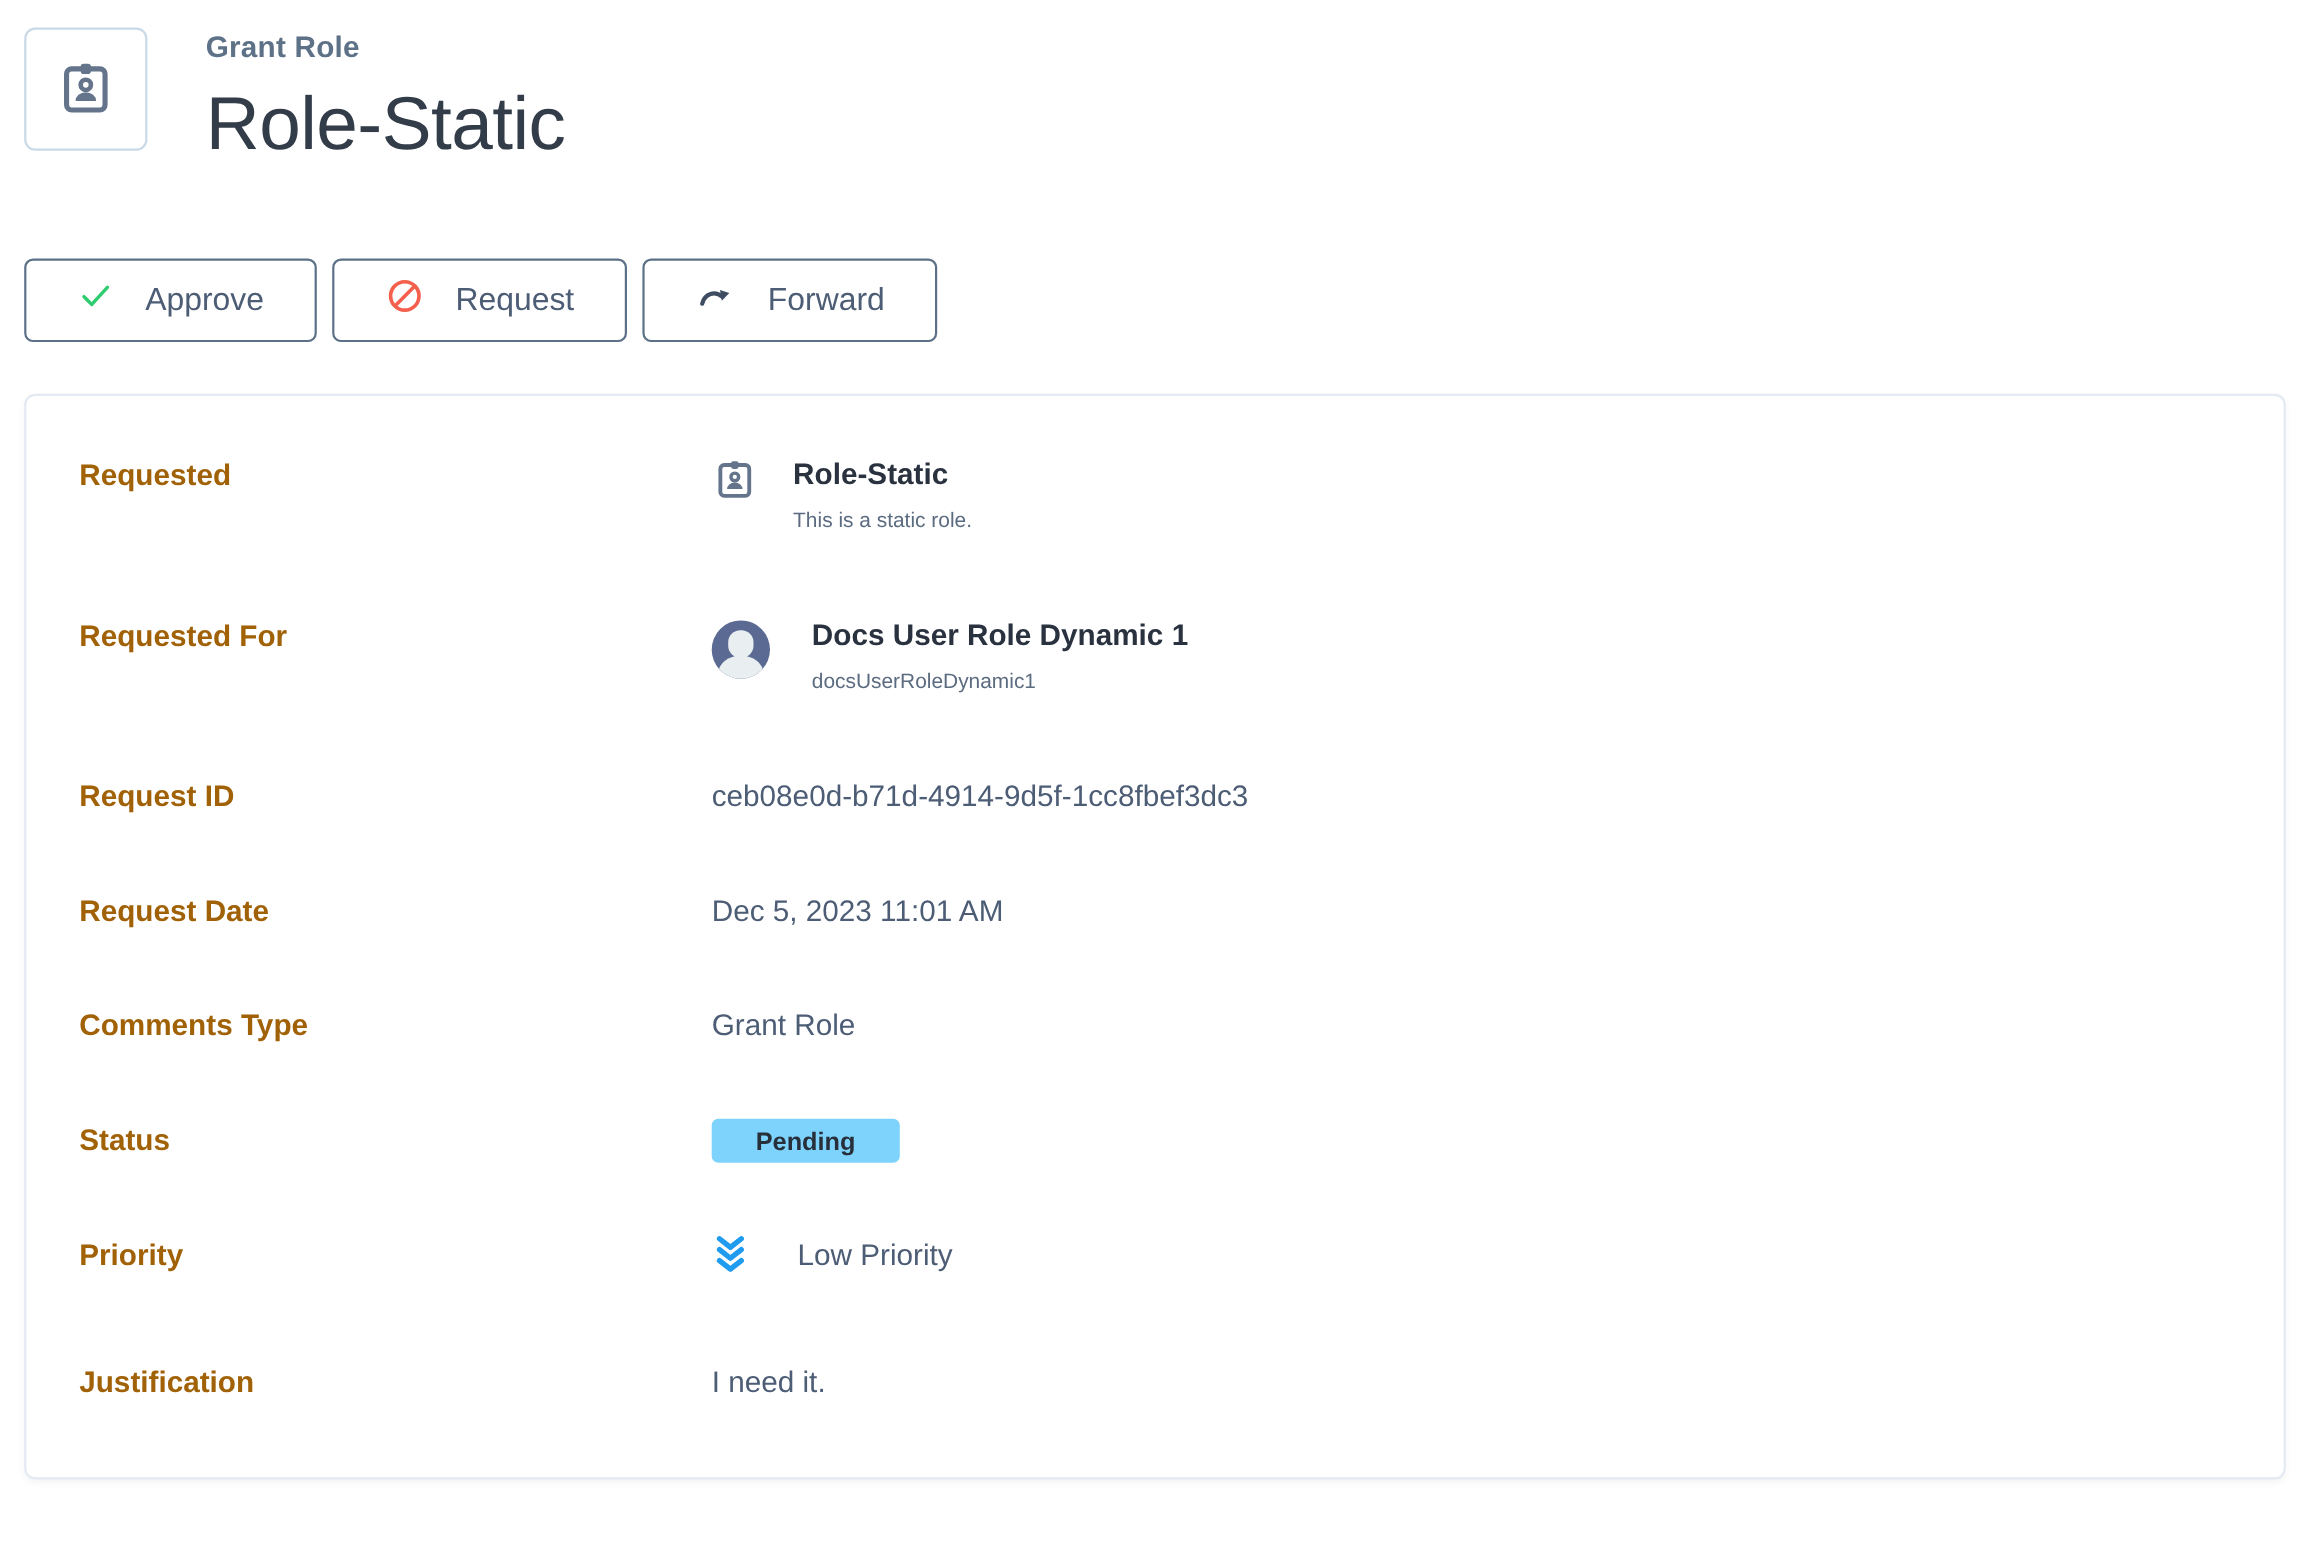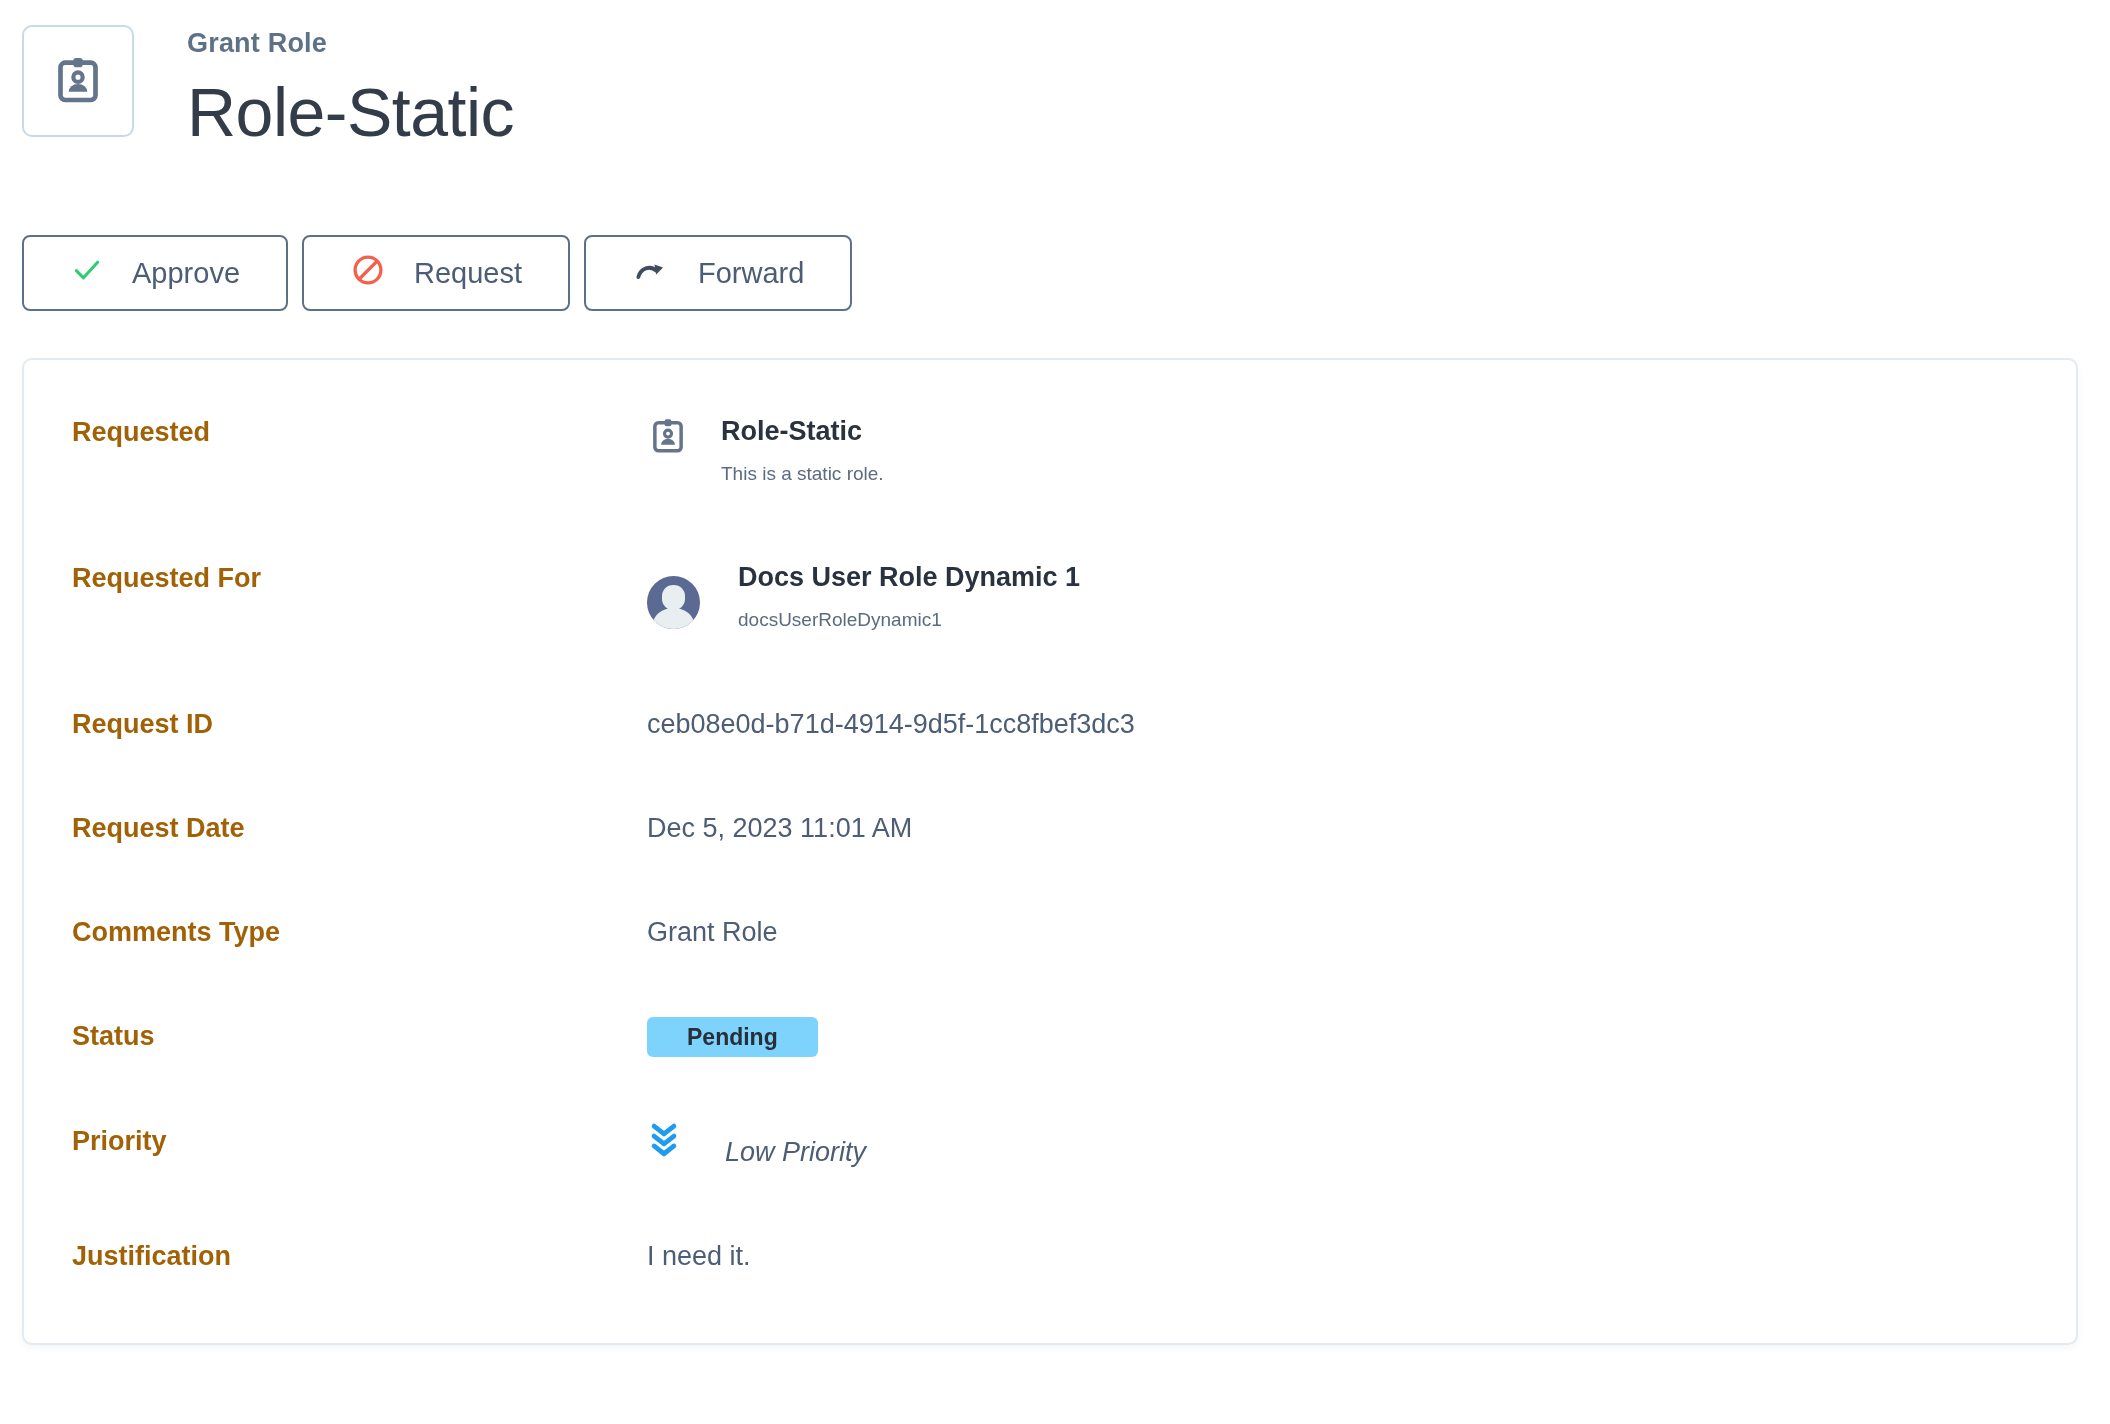--- a/index.html
+++ b/index.html
@@ -72,21 +72,21 @@
   .avatar .body {
     position: absolute; left: 6px; top: 32px; width: 41px; height: 32px;
     border-radius: 50% 50% 0 0; background: #e9eef1;
   }
 
   .status-badge {
     display: inline-block; background: #7dd3fc; border-radius: 6px;
     padding: 2px 40px; font-size: 23px; font-weight: 700; color: #272f3a; line-height: 36px;
   }
 
-  .value-priority { display: flex; align-items: flex-end; gap: 44px; font-style: italic; }
+  .value-priority { display: flex; align-items: flex-start; gap: 44px; }
   .badge-icon-small { margin-top: 2px; flex: 0 0 auto; }
 </style>
 </head>
 <body>
 
 <div class="header">
   <div class="header-iconbox">
     <span>
       <svg width="56" height="56" viewBox="0 0 24 24" fill="none">
         <rect x="4.5" y="5" width="15" height="16" rx="2" stroke="#64748b" stroke-width="2"></rect>
@@ -154,21 +154,21 @@
             <div class="entity-name">Role-Static</div>
             <div class="entity-sub">This is a static role.</div>
           </div>
         </div>
       </div>
     </div>
 
     <div class="row">
       <div class="row-label">Requested For</div>
       <div class="row-value">
-        <div class="value-entity" style="gap:38px;align-items:center;">
+        <div class="value-entity" style="gap:38px;">
           <span class="avatar">
             <span class="head"></span>
               <span class="body"></span>
           </span>
           <div class="entity-text">
             <div class="entity-name">Docs User Role Dynamic 1</div>
             <div class="entity-sub">docsUserRoleDynamic1</div>
           </div>
         </div>
       </div>

